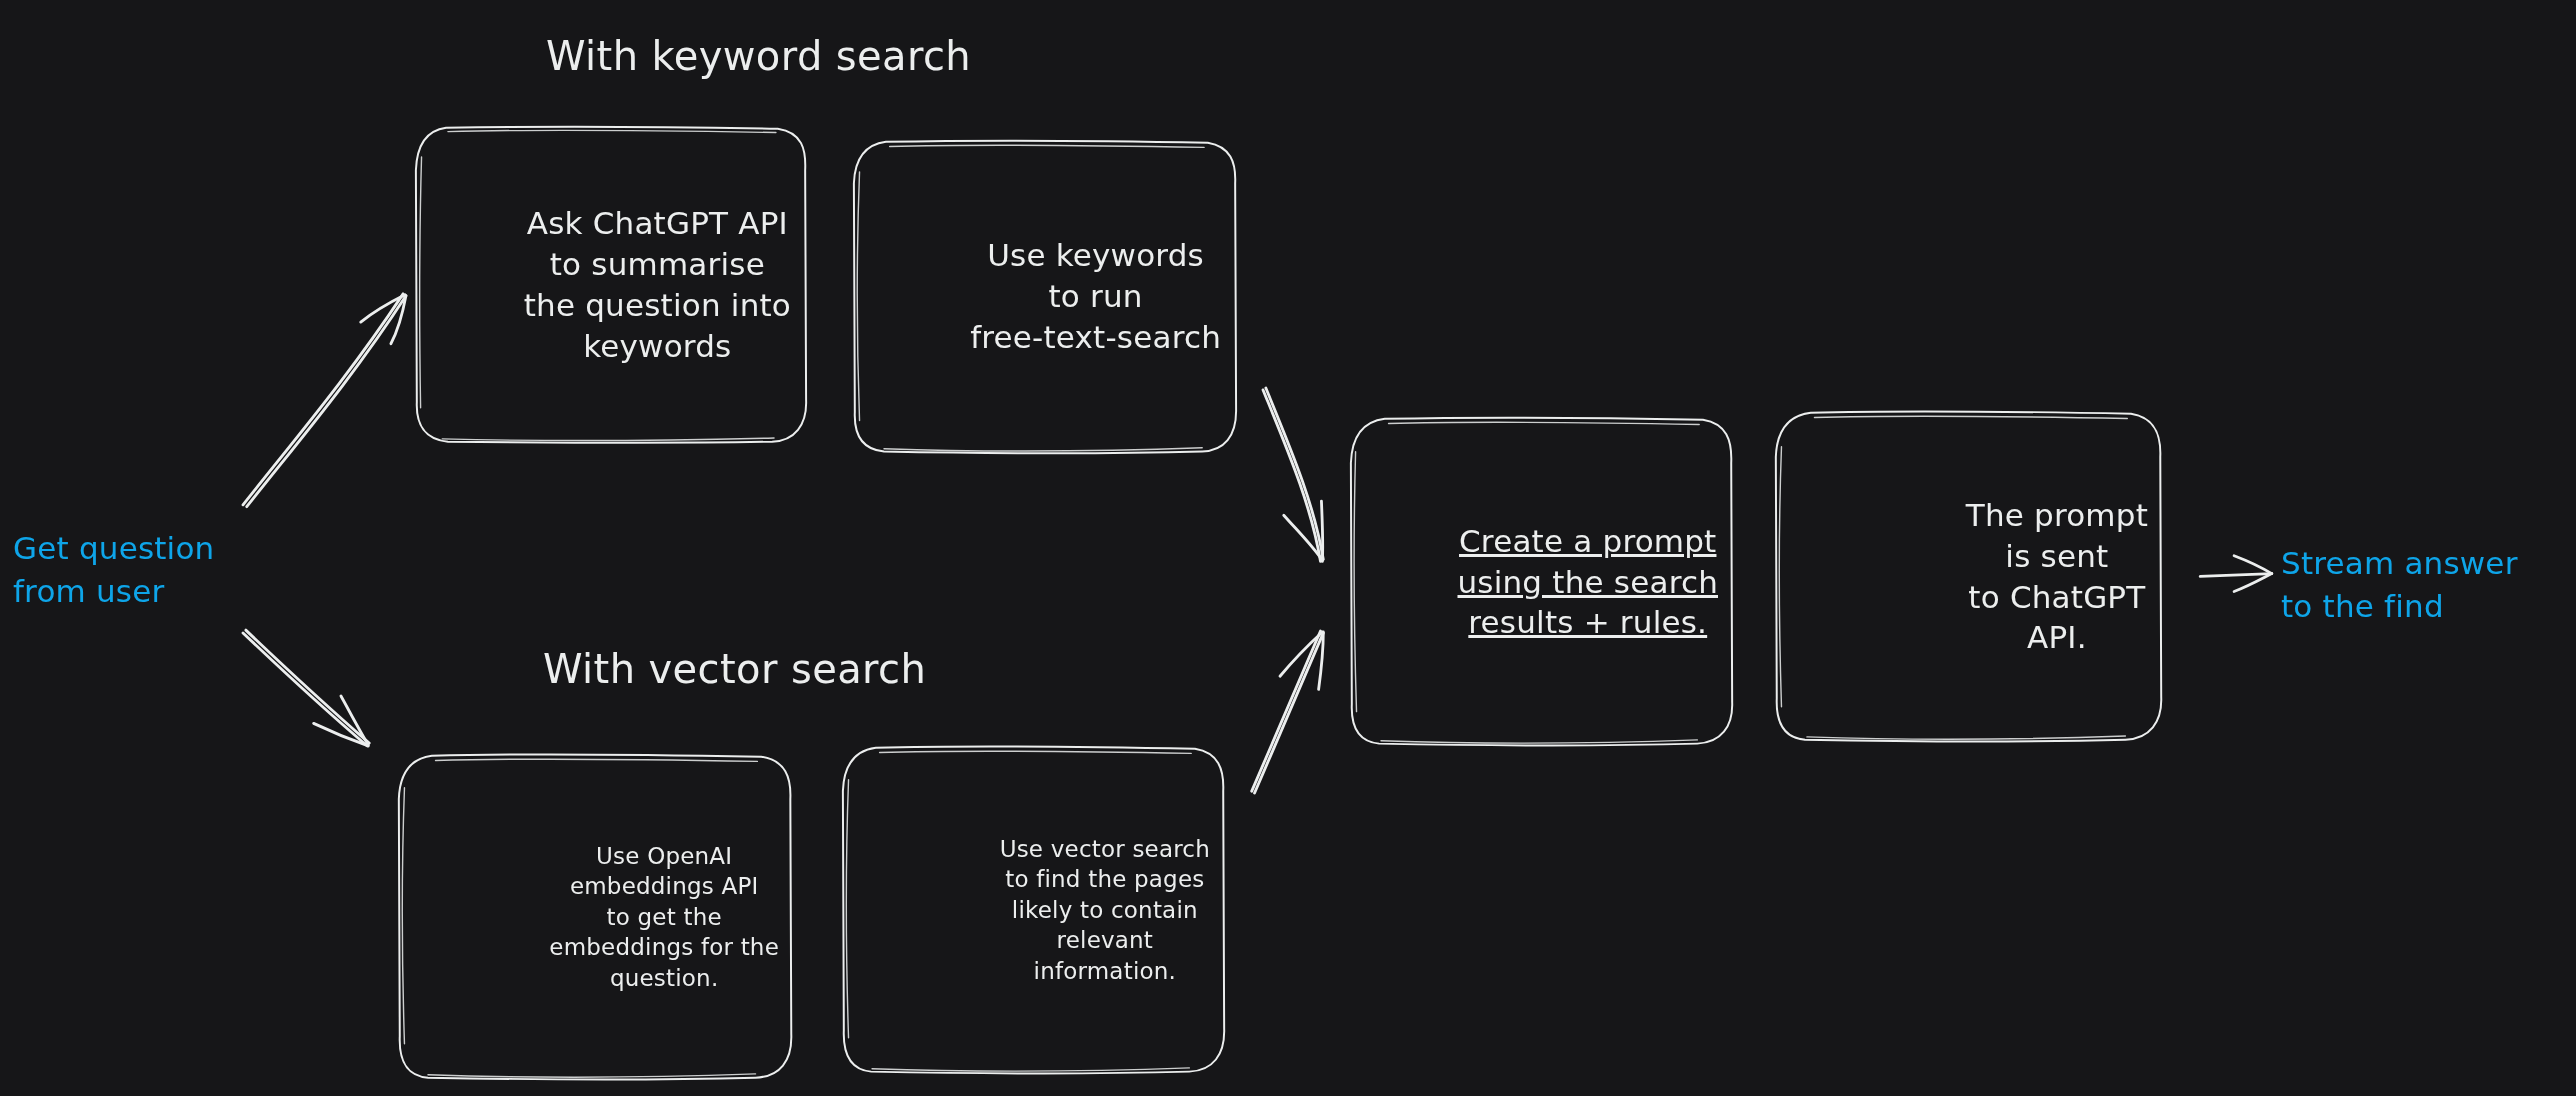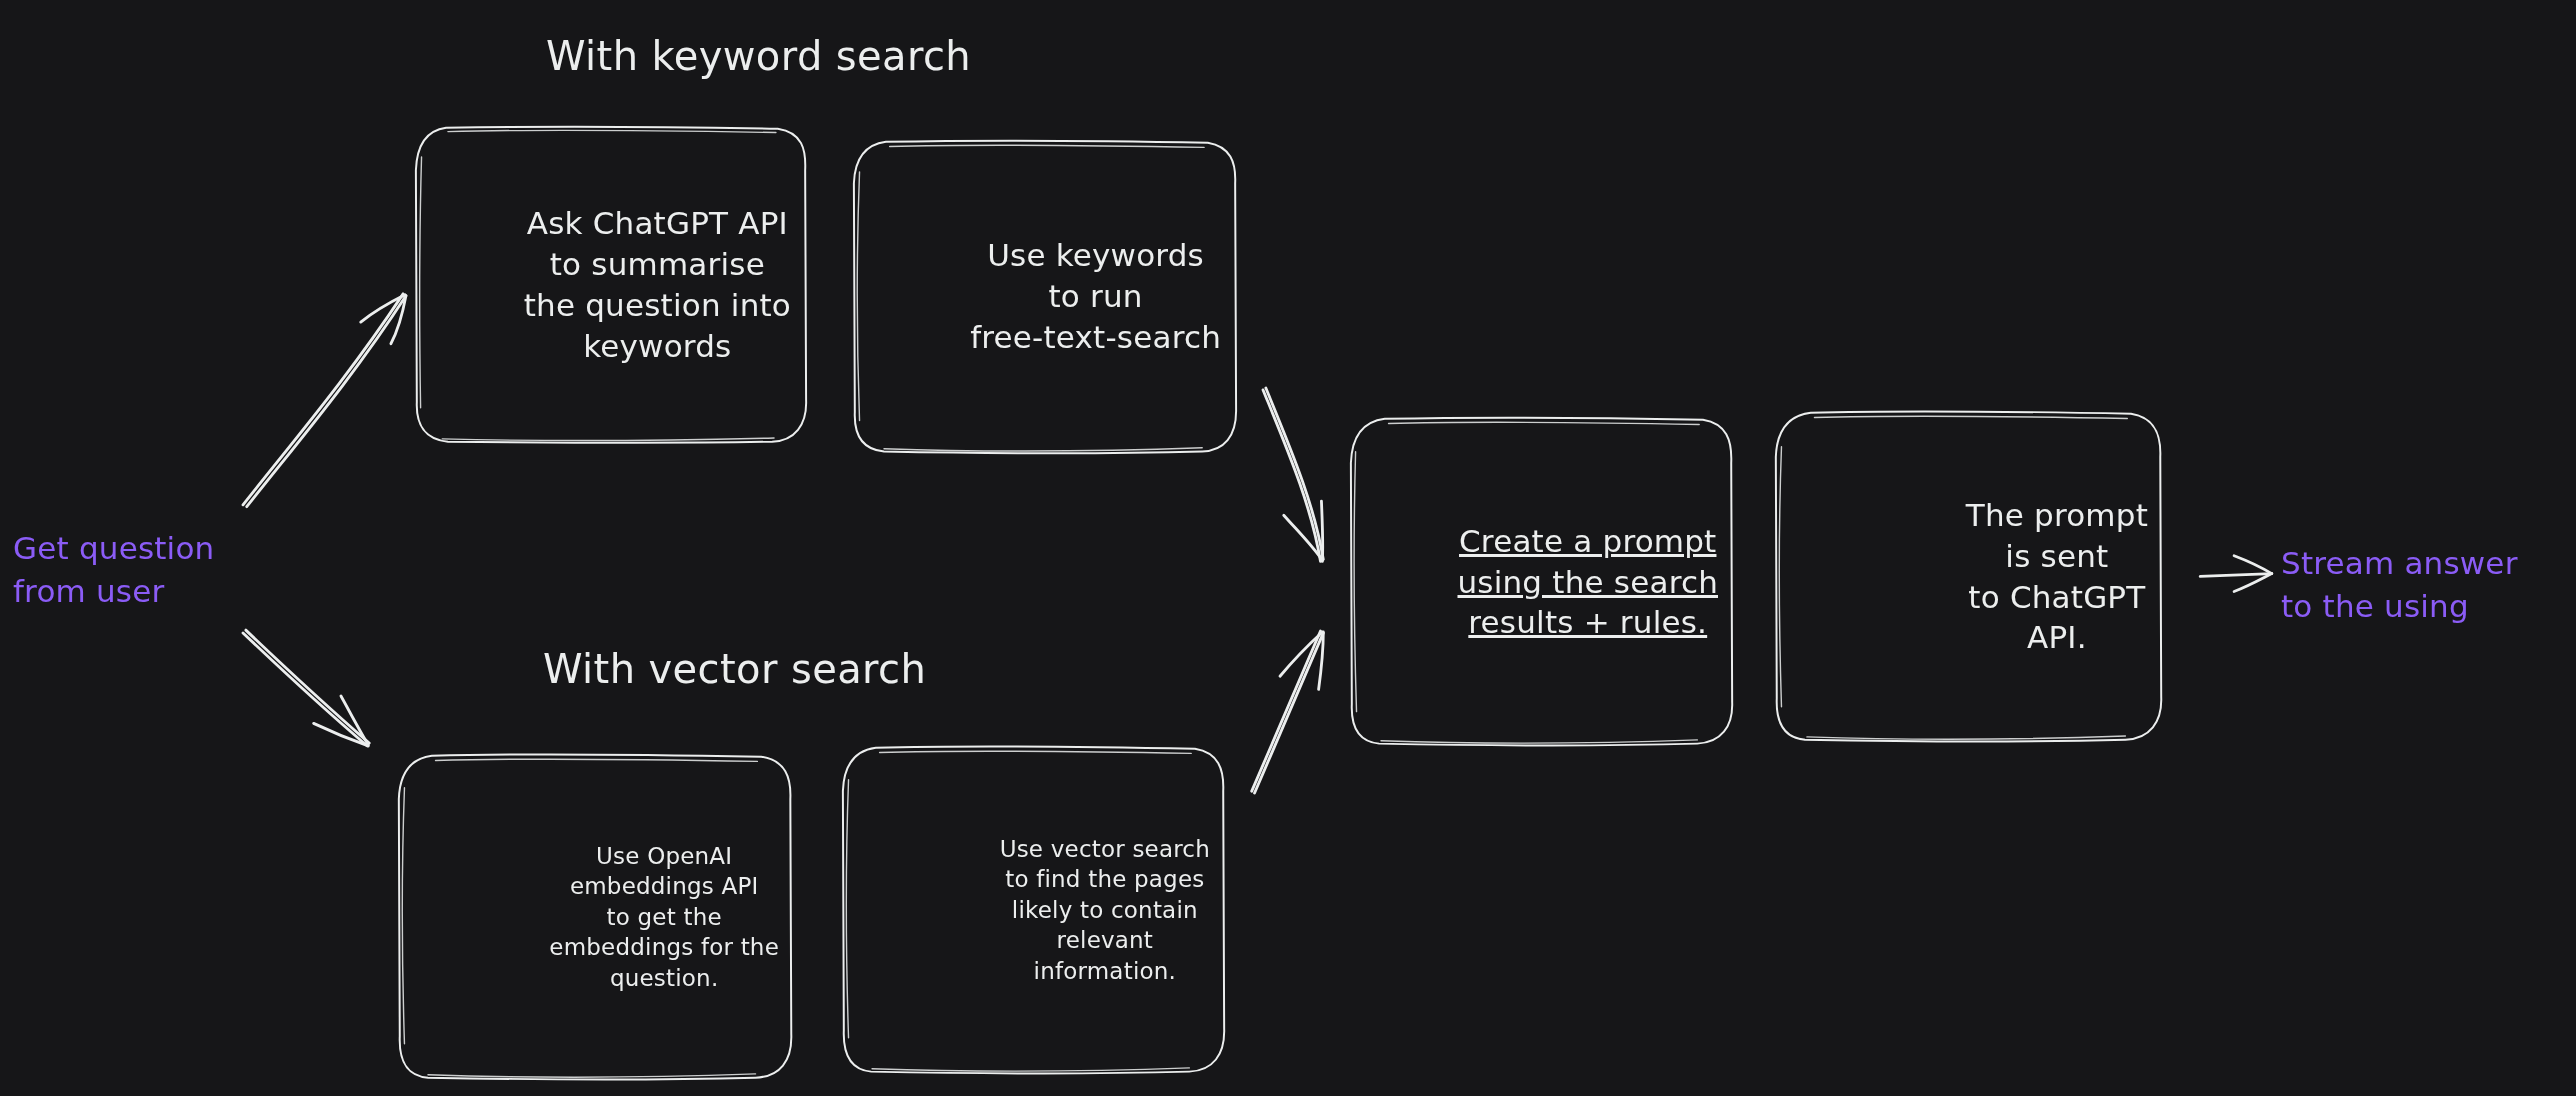--- a/index.html
+++ b/index.html
@@ -32,21 +32,21 @@
     inset: 0;
     pointer-events: none;
   }
   .node .label {
     position: relative;
     z-index: 2;
     padding: 0 17px;
   }
   .free-text {
     position: absolute;
-    color: #8b5cf6;
+    color: #0ea5e9;
     white-space: pre-line;
     line-height: 1.38;
     letter-spacing: 0.2px;
   }
   .heading {
     position: absolute;
     color: #eceeee;
     white-space: nowrap;
     letter-spacing: 0.4px;
   }
@@ -67,21 +67,21 @@
 <div id="canvas" style="background: rgb(22, 22, 24);">
 
   <div class="heading t-head" style="left:546px; top:21px;">With keyword search</div>
 
   <div class="heading t-head" style="left:543px; top:634px;">With vector search</div>
 
   <div class="free-text t-free" style="left:13px; top:527px;">Get question
 from user</div>
 
   <div class="free-text t-free" style="left:2281px; top:542px;">Stream answer
-to the using</div>
+to the find</div>
 
   <div class="node t-box" style="left:414px; top:125px; width:394px; height:320px;">
     <svg class="sketch-border" viewBox="0 0 418 340" preserveAspectRatio="none">
       <path d="M34 3 C 140 1, 280 2, 386 4 C 412 8, 416 26, 415 48 L 416 292
                C 417 318, 404 335, 380 336 C 270 338, 140 337, 36 336
                C 12 334, 2 318, 3 294 L 2 48 C 3 22, 12 6, 34 3 Z" fill="none" stroke="#eceeee" stroke-width="2.1" stroke-linecap="round"></path>
       <path d="M36 7 C 150 4, 270 6, 384 8 M 8 34 C 5 140, 6 240, 7 300
                M 30 333 C 150 336, 266 335, 382 332" fill="none" stroke="#eceeee" stroke-width="1.5" stroke-linecap="round" opacity="0.85"></path>
     </svg>
     <div class="label">Ask ChatGPT API

